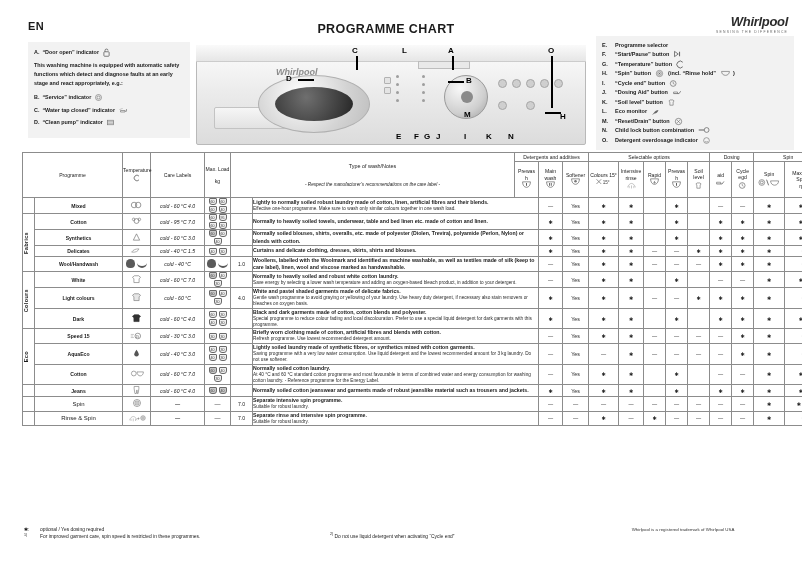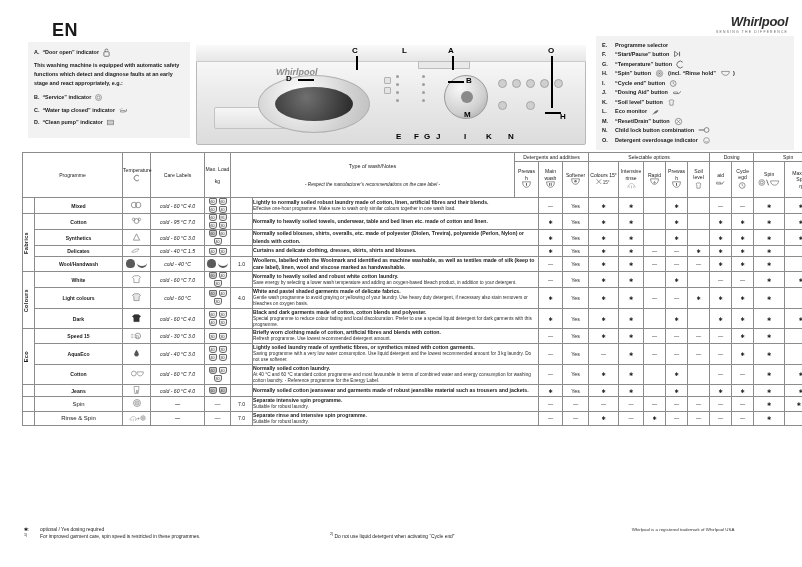--- a/index.html
+++ b/index.html
@@ -9,21 +9,21 @@
     font-family: "Liberation Sans", sans-serif;
     background: #ffffff;
     color: #1a1a1a;
     overflow: hidden;
     position: relative;
   }
 
   
   .top { position: relative; height: 148px; }
 
-  .lang { position: absolute; left: 28px; top: 20px; font-size: 18px; font-weight: bold; letter-spacing: .5px; margin-left: 24px; }
+  .lang { position: absolute; left: 28px; top: 20px; font-size: 11px; font-weight: bold; letter-spacing: .5px; }
   .doc-title { position: absolute; left: 0; right: 0; top: 22px; text-align: center; font-size: 12.5px; font-weight: bold; letter-spacing: .4px; }
   .doc-title { left: 130px; right: 160px; }
 
   .legend-left {
     position: absolute; left: 28px; top: 42px; width: 162px;
     background: #f2f2f2; padding: 6px 6px 8px 6px;
     font-size: 5.4px; line-height: 1.55; font-weight: bold;
   }
   .legend-left .ll-row { display:flex; align-items:flex-start; gap:3px; margin-bottom: 4px; }
   .legend-left .para { font-weight: bold; margin: 5px 0 6px 0; font-size: 5.4px; line-height: 1.6; }
@@ -103,20 +103,21 @@
   .colophon { position:absolute; right:14px; top:527px; text-align:center; width:210px; }
   .colophon .c1 { font-size:4.4px; color:#333; }
   .colophon .c2 { font-size:11.5px; font-weight:bold; letter-spacing:.4px; margin-top:1px; }
 </style>
 </head>
 <body>
 
 <div class="top">
 
   <div class="lang">EN</div>
+  <div class="doc-title">PROGRAMME CHART</div>
 
   <div class="brand">
     <div class="bw">Whirlpool</div>
     <div class="bs">SENSING THE DIFFERENCE</div>
   </div>
 
   <div class="legend-left">
     <div class="ll-row">
       <span>A.</span>
       <span>“Door open” indicator</span>

